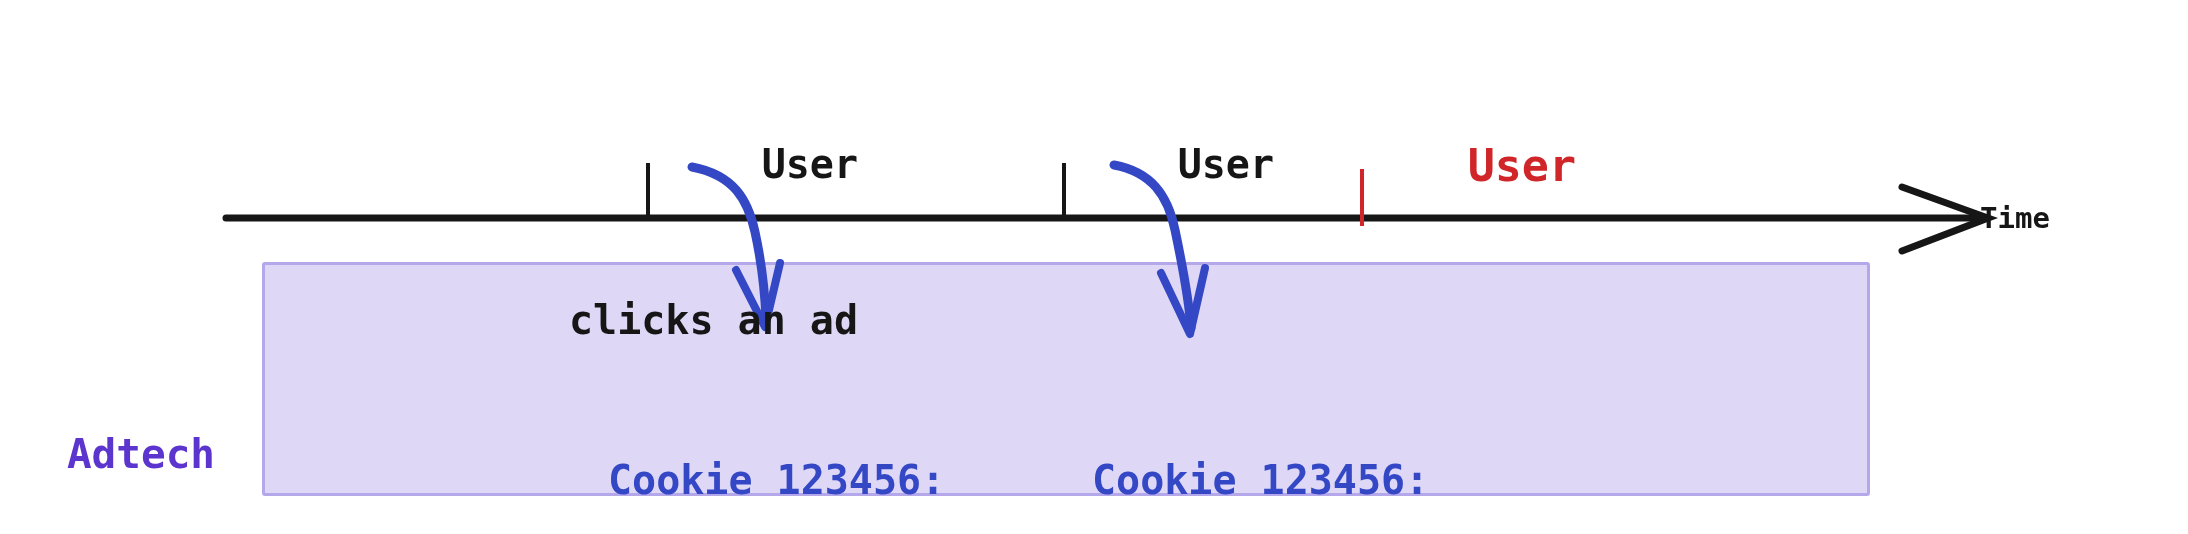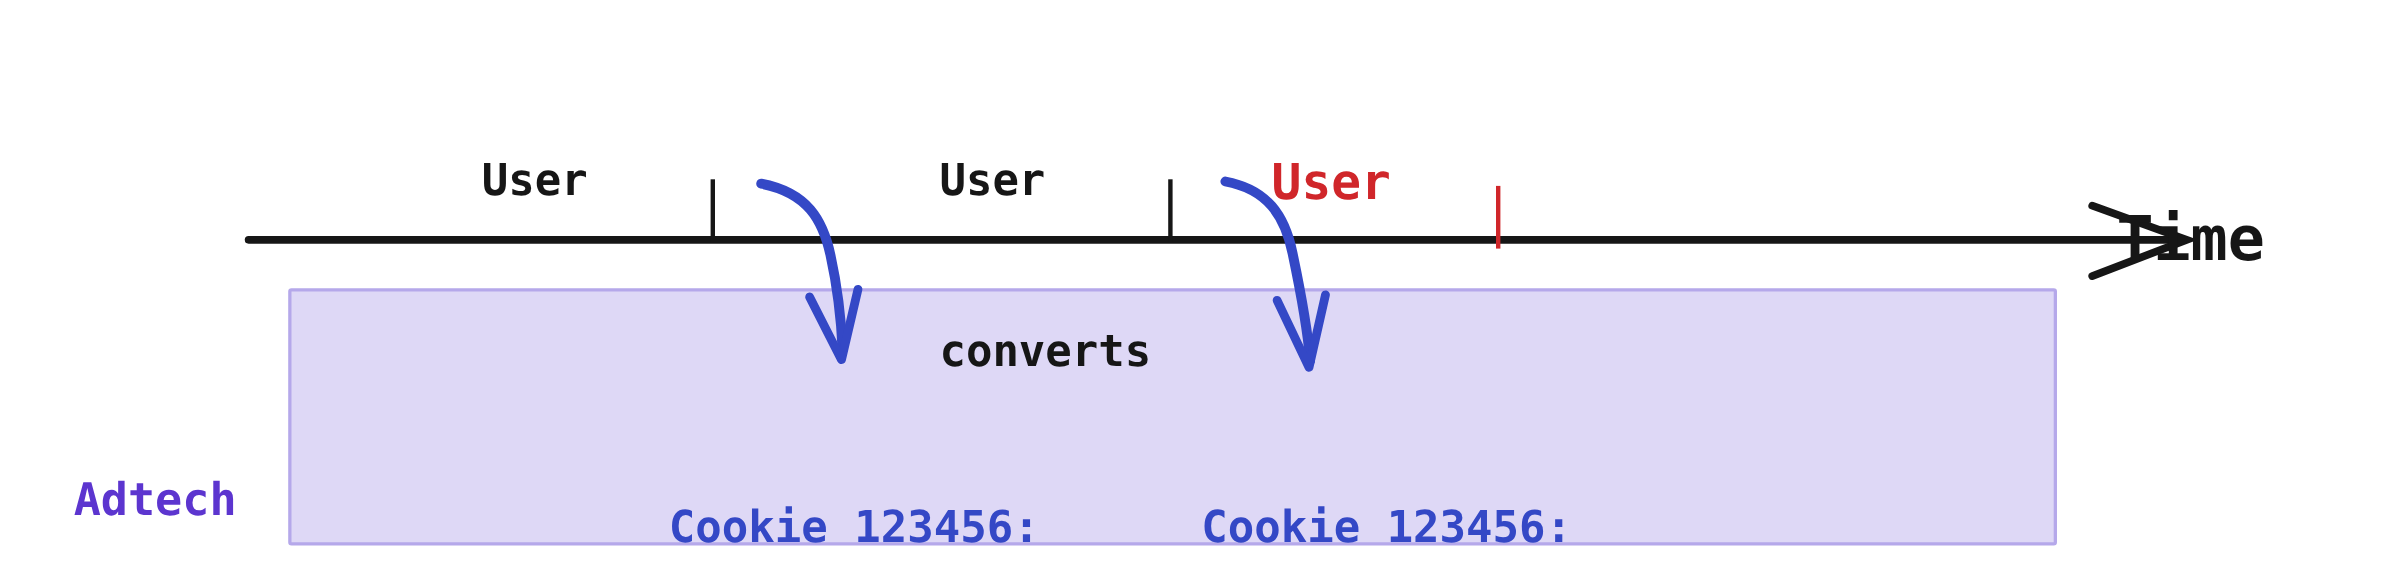--- a/index.html
+++ b/index.html
@@ -56,39 +56,39 @@
     height: 234px;
     background: var(--box-fill, #ded8f6);
     border: 3px solid var(--box-border, #b5a8ea);
     border-radius: 3px;
     box-sizing: border-box;
   }
   
   .txt { position: absolute; white-space: pre; }
   .event-label {
     width: 420px;
-    text-align: left;
+    text-align: right;
     top: 34px;
     font-size: 40px;
     line-height: 52px;
     color: var(--ink, #161616);
   }
   .event-1 { left: 438px; }
   .event-2 { left: 854px; }
   .event-3 {
     left: 1156px;
     top: 31px;
     font-size: 45px;
     line-height: 54px;
     color: var(--red, #d0262a);
   }
   .time-label {
-    left: 1924px;
+    left: 1980px;
     top: 196px;
-    font-size: 56px;
+    font-size: 29px;
     line-height: 44px;
     color: var(--ink, #161616);
   }
   .server-label {
     left: 31px;
     top: 327px;
     width: 220px;
     text-align: center;
     font-size: 41px;
     line-height: 51px;
@@ -123,25 +123,25 @@
       <path class="head" d="M736 270 L765 327 L780 263"></path>
     </g>
     <g class="flow">
       <path class="shaft" d="M1114 165 C1152 172 1168 196 1175 230 C1183 268 1189 302 1191 328"></path>
       <path class="head" d="M1161 273 L1190 334 L1205 268"></path>
     </g>
   </svg>
 
   <div class="txt event-label event-1">
     <div>User</div>
+    <div>clicks an ad</div>
   </div>
 
   <div class="txt event-label event-2">
     <div>User</div>
-    <div>converts</div>
   </div>
 
   <div class="txt event-label event-3">
     <div>User</div>
   </div>
 
   <div class="txt time-label">Time</div>
 
   <div class="txt server-label">
     <div>Adtech</div>

